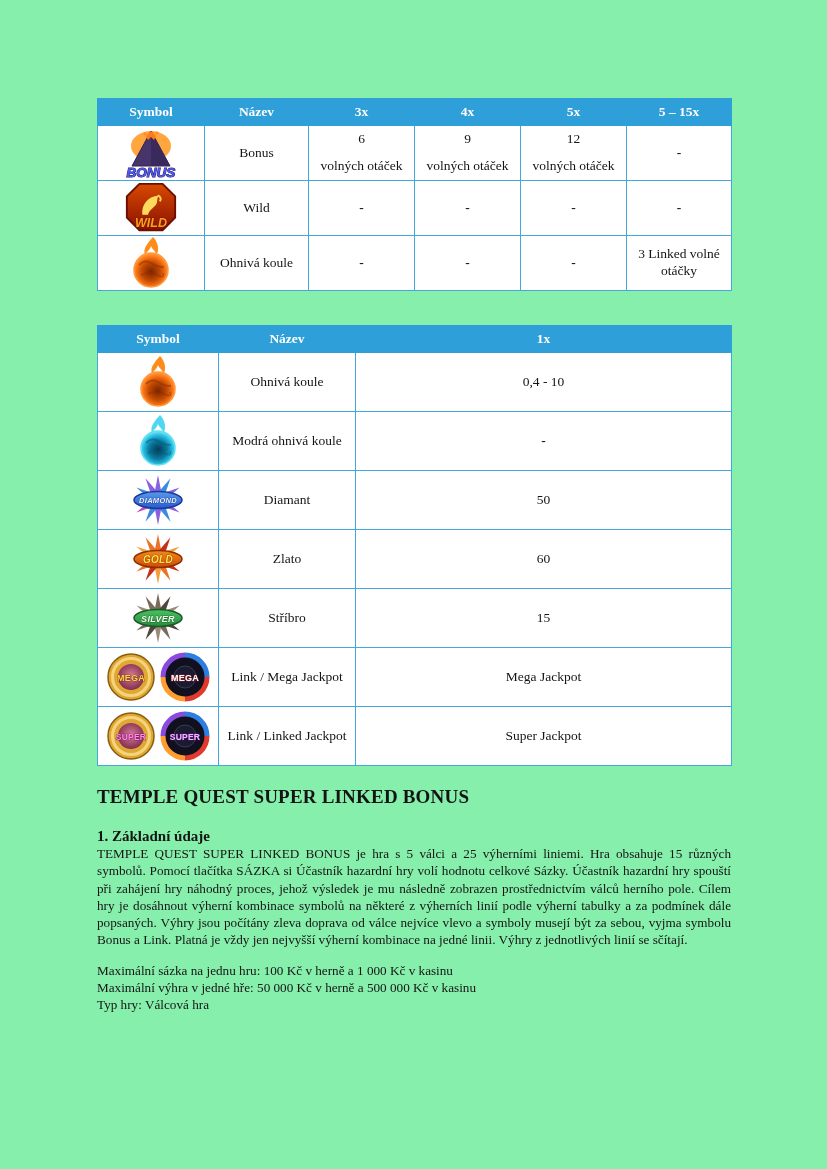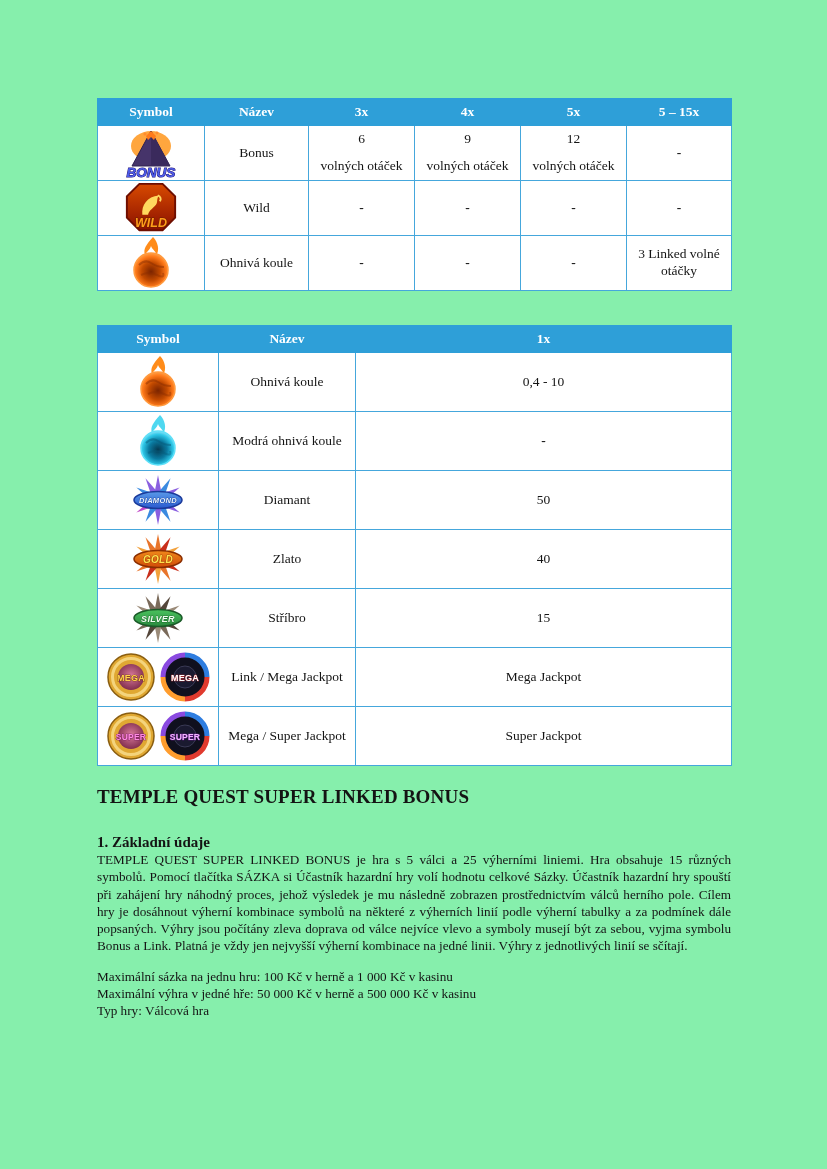--- a/index.html
+++ b/index.html
@@ -28,21 +28,21 @@
   .t1 td { height:55px; }
   .t2 td { height:59px; }
   .l1, .l2 { line-height:1.25; }
   .l2:empty { display:none; }
   .spaced .l2 { margin-top:10px;text-align:center; }
   .bold { font-weight:bold; }
 
   .sym { display:flex; align-items:center; justify-content:center; gap:4px; }
 
   .doc-title { margin-top:20px; text-align:left; font-size:19px; font-weight:bold; letter-spacing:0.2px; }
-  .doc-heading { margin-top:26px; font-size:15px; font-weight:bold; }
+  .doc-heading { margin-top:20px; font-size:15px; font-weight:bold; }
   .doc-paragraph { font-size:13.2px; line-height:17.3px; text-align:justify; }
   .doc-lines { margin-top:13px; font-size:13.2px; line-height:17px; }
 
   svg text { font-family:"Liberation Sans", sans-serif; font-weight:bold; }
 </style>
 </head>
 <body>
 
 <div class="page">
   <div class="content">
@@ -303,21 +303,21 @@
                 </g>
                 <ellipse cx="33" cy="26" rx="24" ry="8.5" fill="url(#bg)" stroke="#8A2E00" stroke-width="1.5"></ellipse>
                 <text x="33" y="29.5" text-anchor="middle" font-size="10" font-style="italic" letter-spacing="0.3" fill="#FFE14D" stroke="#7A2A00" stroke-width="0.6" paint-order="stroke">GOLD</text>
               </svg>
             </div>
           </td>
           <td>
               <div class="l1">Zlato</div>
             </td>
           <td>
-              <div class="l1">40</div>
+              <div class="l1">60</div>
             </td>
         </tr>
         <tr>
           <td>
             <div class="sym">
               <svg width="66" height="52" viewBox="0 0 66 52">
                 <defs>
                   <linearGradient id="bs" x1="0" y1="0" x2="0" y2="1">
                     <stop offset="0%" stop-color="#4AC25E"></stop>
                       <stop offset="100%" stop-color="#2A8A3E"></stop>
@@ -402,21 +402,21 @@
                 <path d="M25 3 A22 22 0 0 1 47 25" stroke="#2E7DE0" stroke-width="5" fill="none"></path>
                 <path d="M47 25 A22 22 0 0 1 25 47" stroke="#E03A2E" stroke-width="5" fill="none"></path>
                 <path d="M25 47 A22 22 0 0 1 3 25" stroke="#FF9D2E" stroke-width="5" fill="none"></path>
                 <path d="M3 25 A22 22 0 0 1 25 3" stroke="#8A4AE0" stroke-width="5" fill="none"></path>
                 <circle cx="25" cy="25" r="11" fill="#1A1A30" stroke="#3A3A55" stroke-width="1"></circle>
                 <text x="25" y="28.5" text-anchor="middle" font-size="8.5" letter-spacing="0.2" fill="#F2B8FF" stroke="#7A1AA0" stroke-width="0.7" paint-order="stroke">SUPER</text>
               </svg>
             </div>
           </td>
           <td>
-              <div class="l1">Mega / Super Jackpot</div>
+              <div class="l1">Link / Linked Jackpot</div>
             </td>
           <td>
               <div class="l1">Super Jackpot</div>
             </td>
         </tr>
       </tbody>
     </table>
 
     <h1 class="doc-title">TEMPLE QUEST SUPER LINKED BONUS</h1>
     <h2 class="doc-heading">1. Základní údaje</h2>

